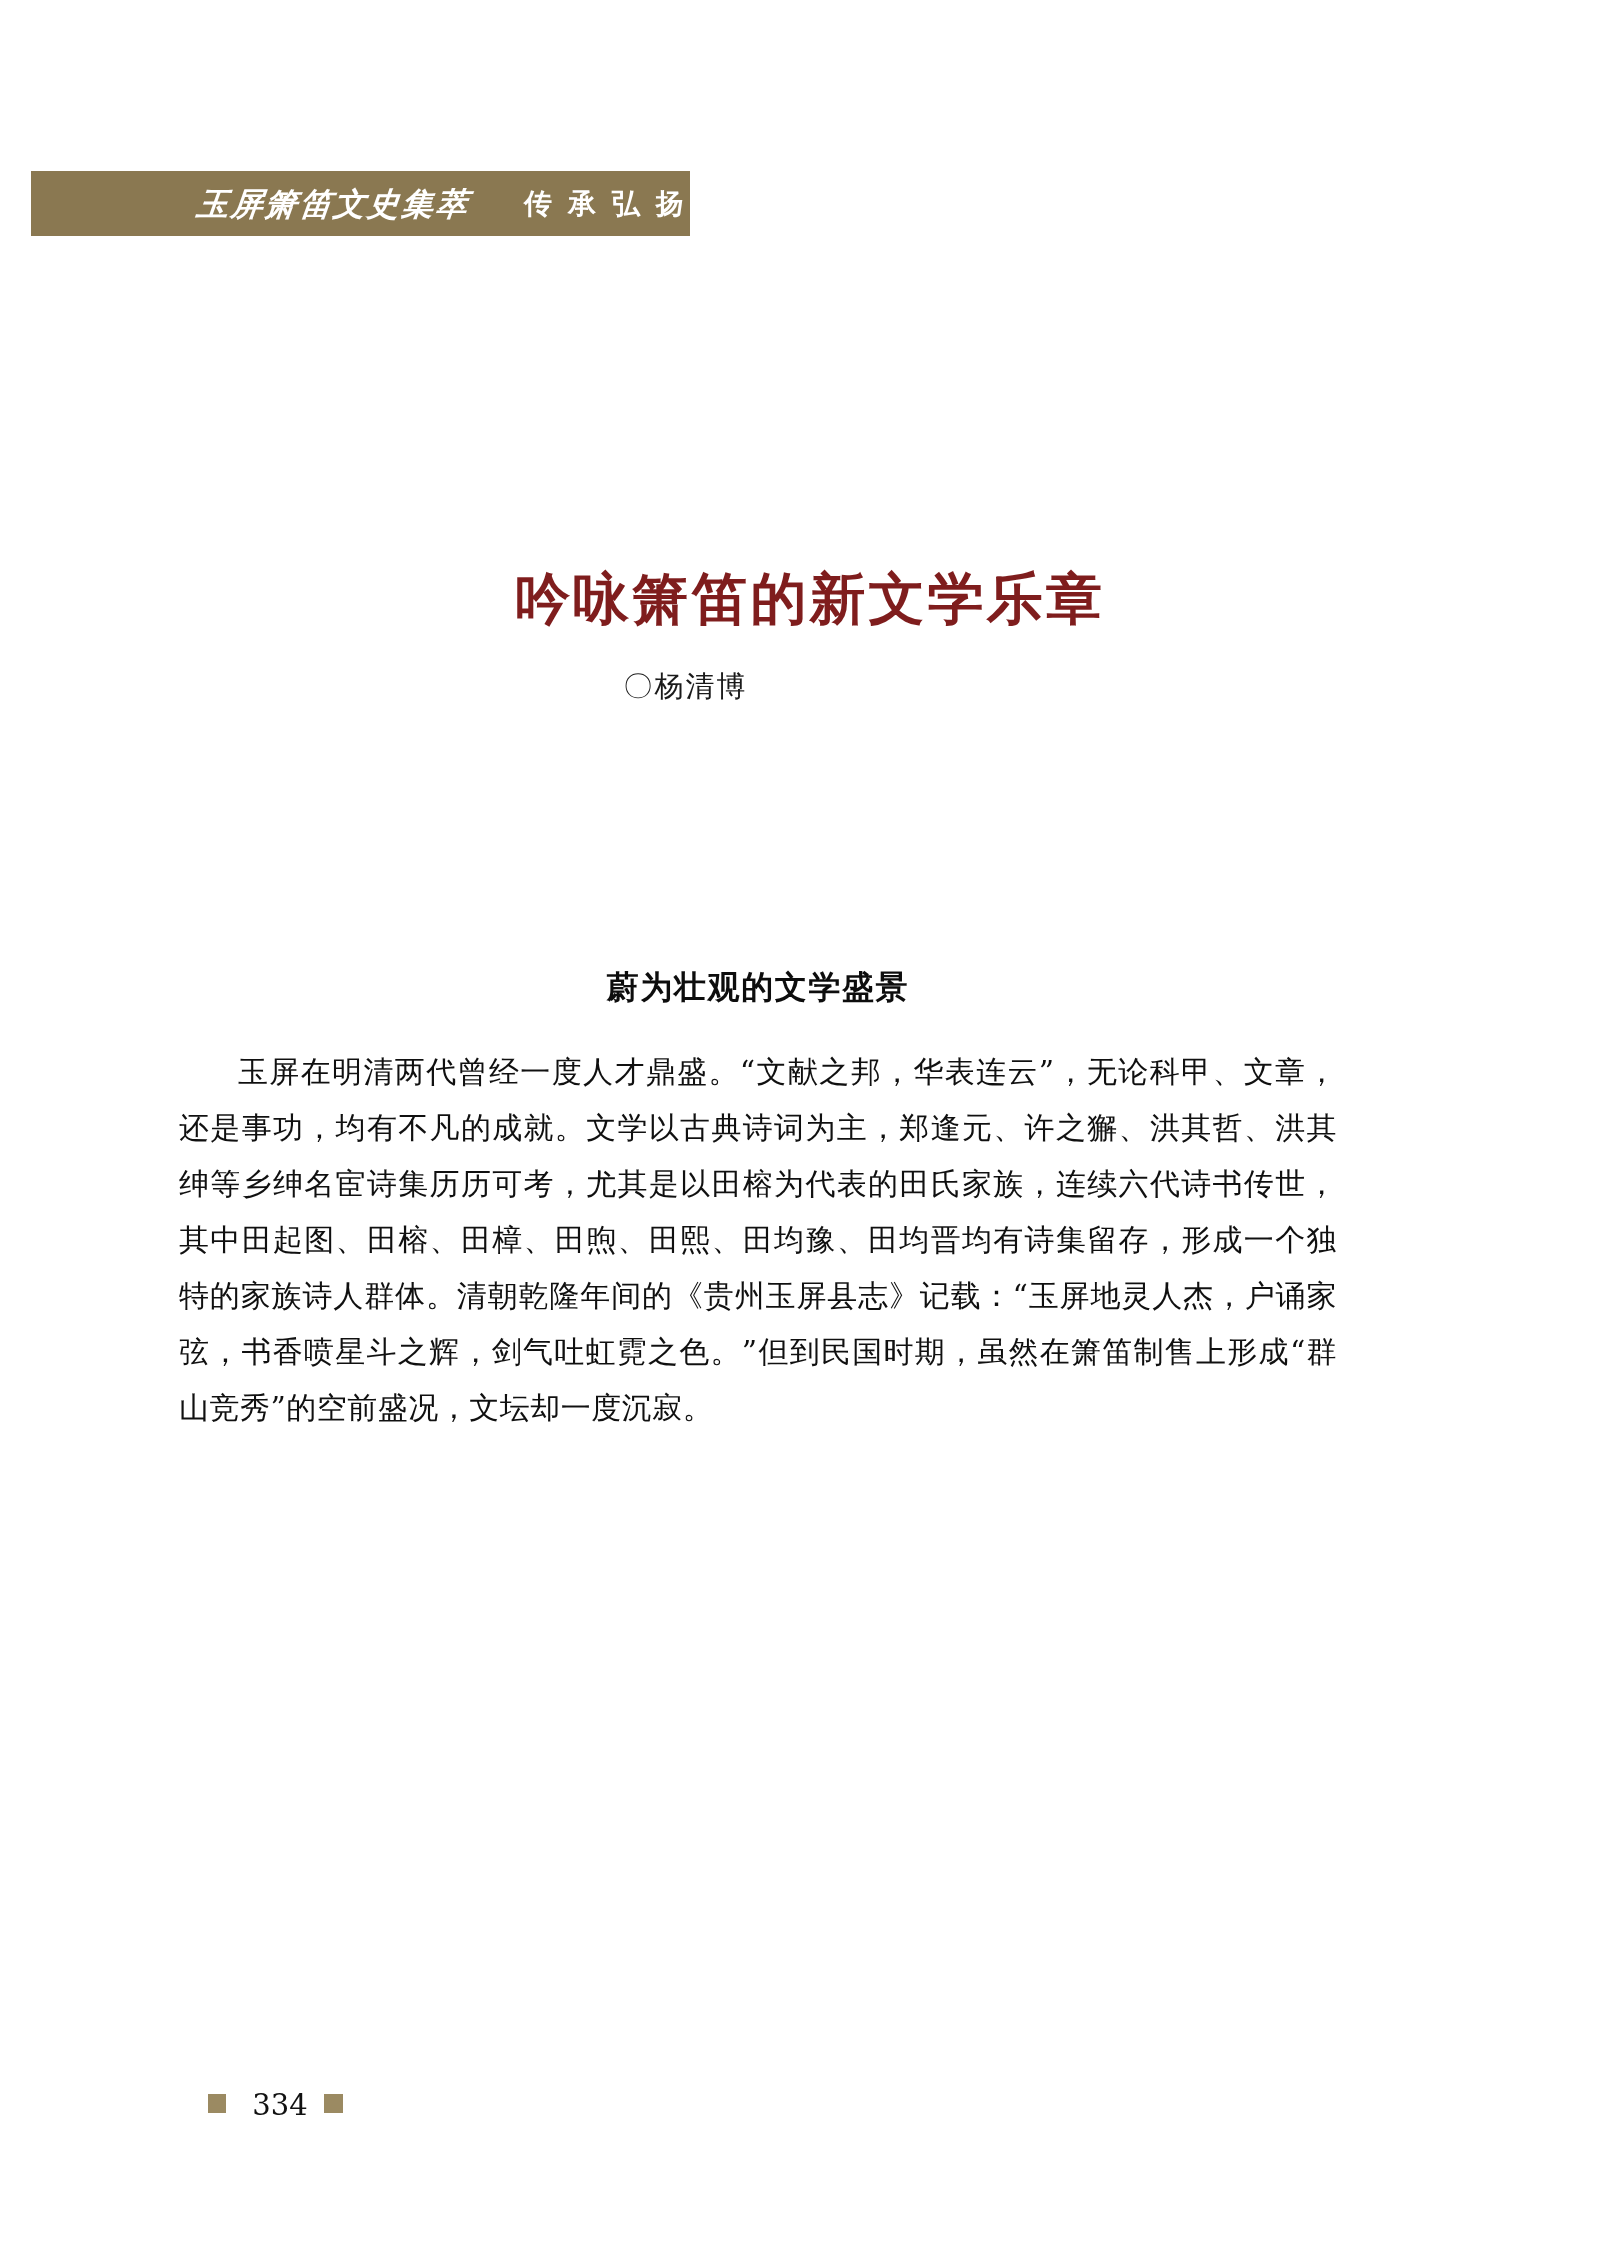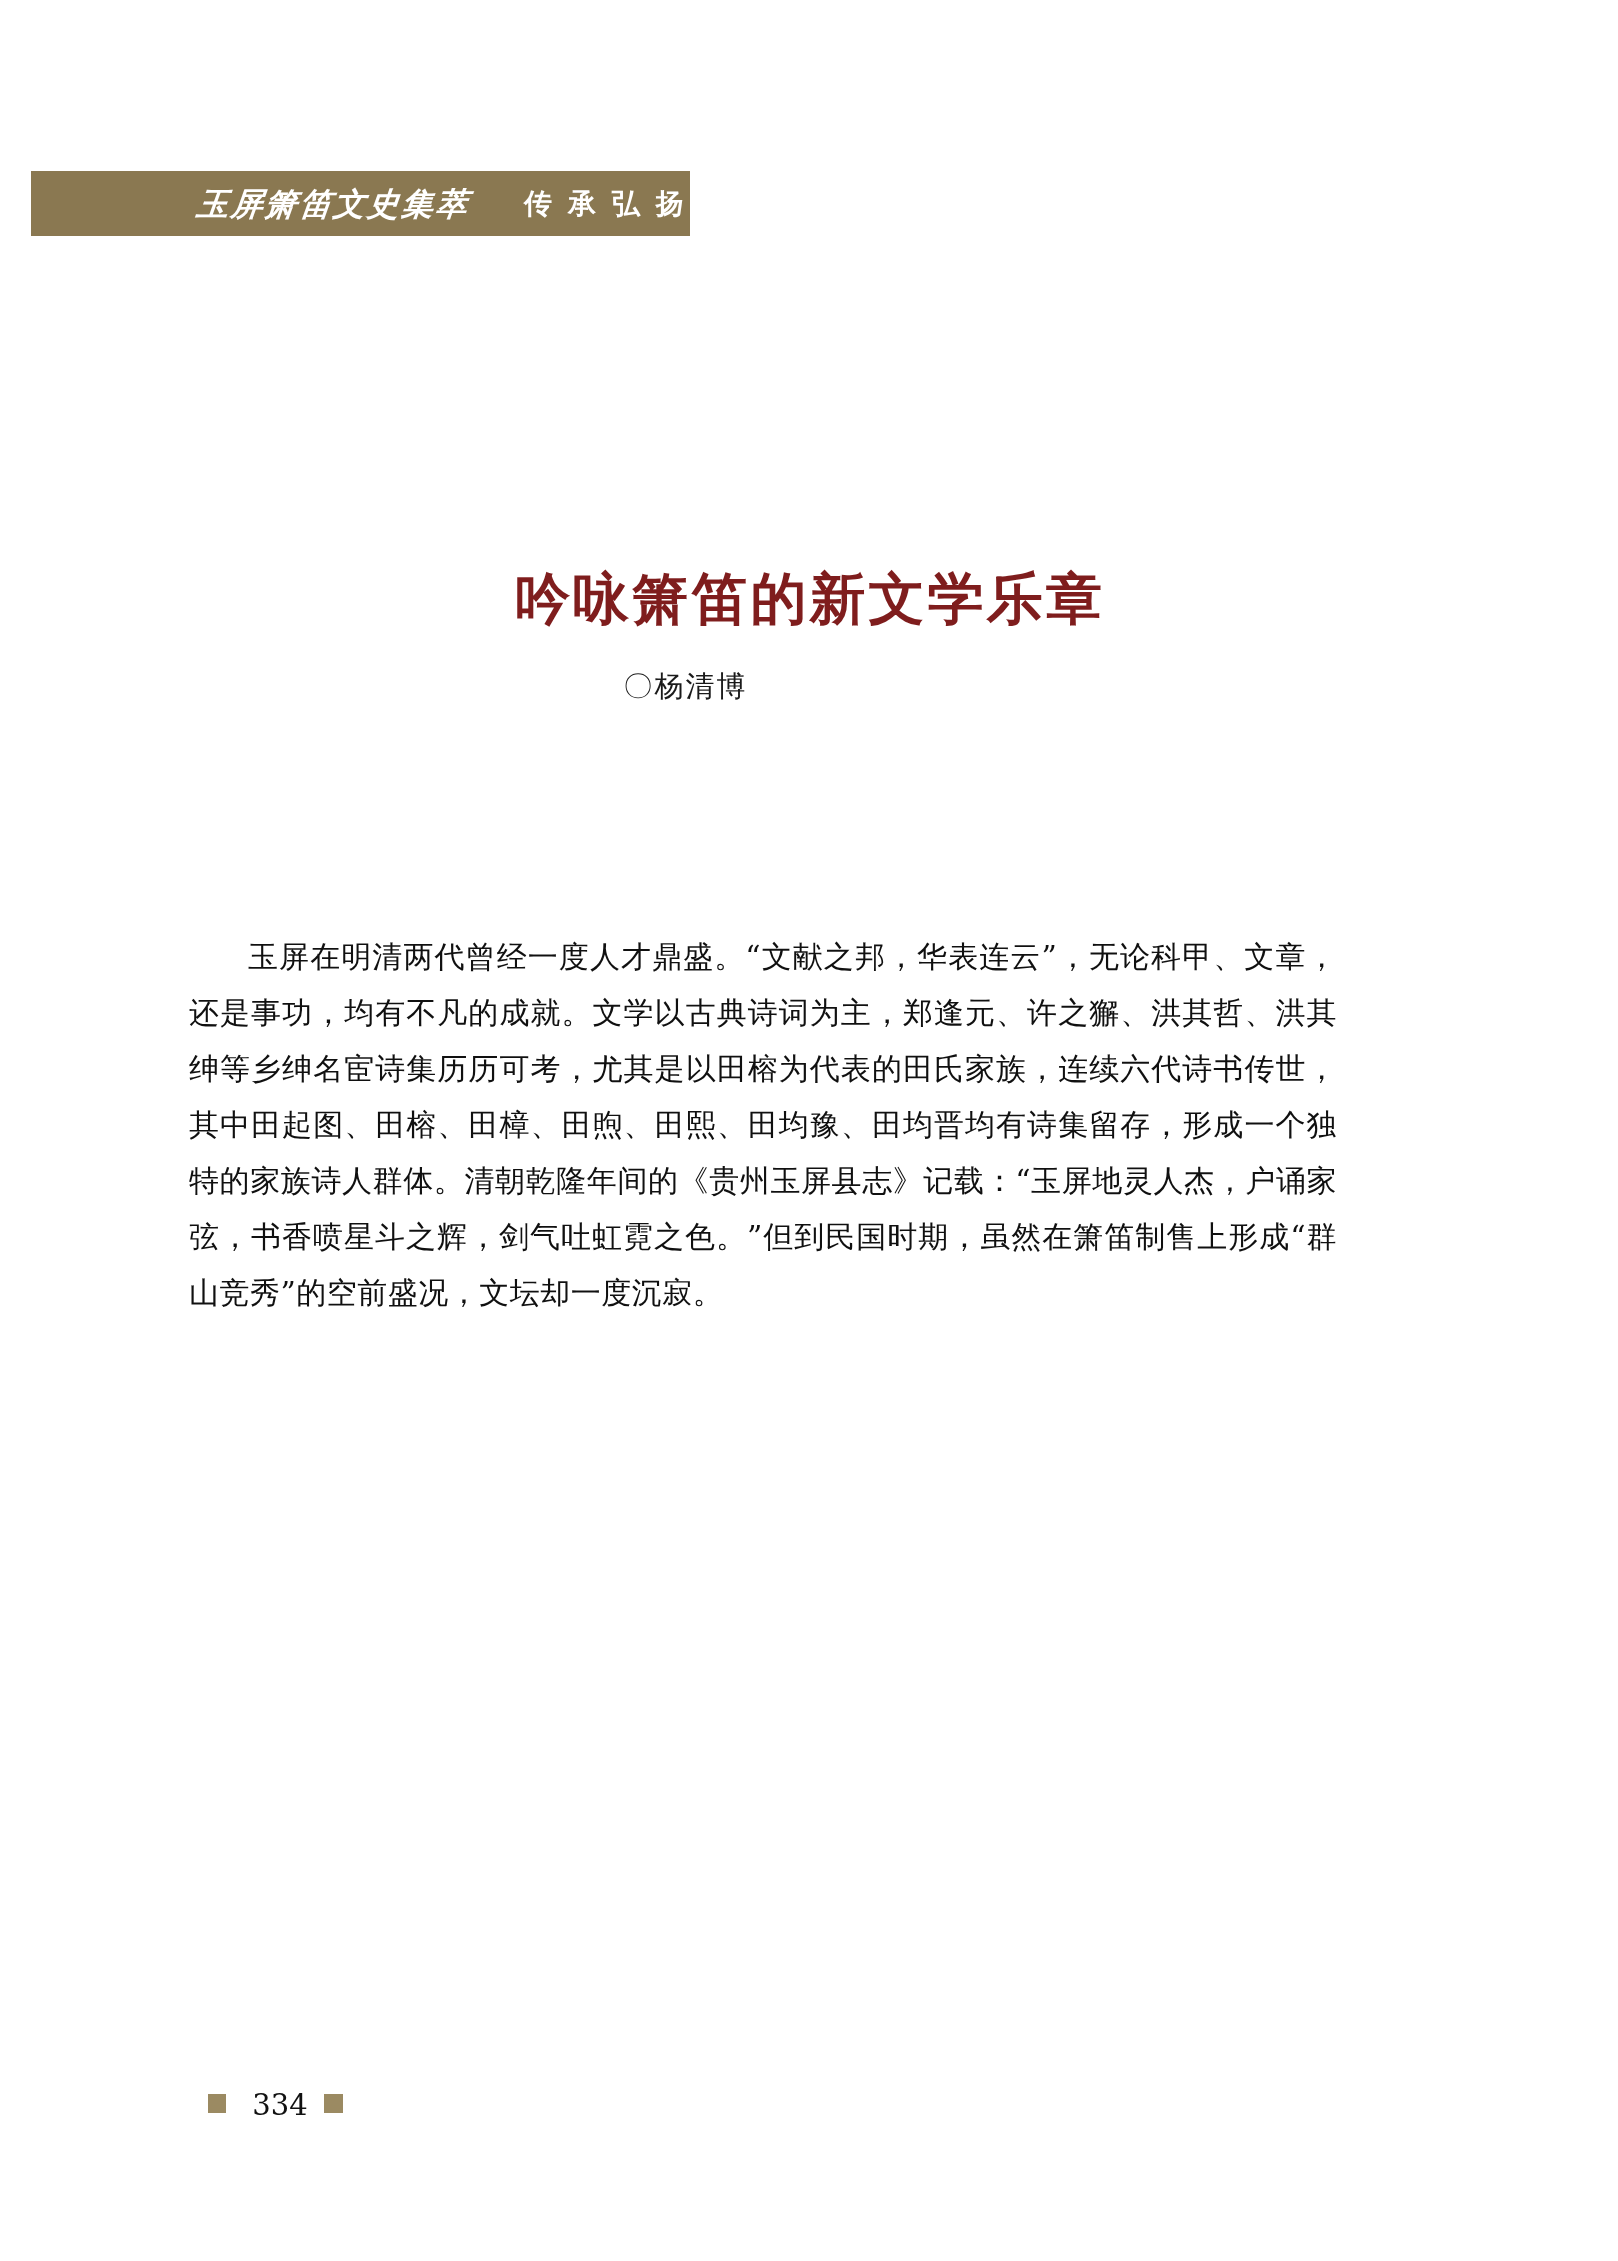--- a/index.html
+++ b/index.html
@@ -107,21 +107,21 @@
   .para {
     font-size: 30px;
     line-height: 56px;
     letter-spacing: 0.5px;
     text-align: justify;
     text-indent: 59px;
     margin: 0 0 5.2px 0;
     font-family: "DejaVu Serif", "Liberation Serif", serif;
     color: #101010;
   }
-  .para.tight { margin-bottom: 0; margin-left: 10px; }
+  .para.tight { margin-bottom: 0; }
   .section-heading {
     font-size: 32px;
     font-weight: bold;
     text-align: center;
     letter-spacing: 1.6px;
     margin: 37px 0 34px 0;
     font-family: "DejaVu Serif", "Liberation Serif", serif;
     color: #0d0d0d;
   }
 
@@ -162,20 +162,21 @@
 <div class="header-band"></div>
 <div class="header-series">玉屏箫笛文史集萃</div>
 <div class="header-tag"></div>
 <div class="header-tag-inner-line"></div>
 <div class="header-tag-label">传 承 弘 扬</div>
 
 <h1 class="article-title">吟咏箫笛的新文学乐章</h1>
 <div class="article-author">〇杨清博</div>
 
 <div class="body-block">
+  <h2 class="section-heading">蔚为壮观的文学盛景</h2>
   <p class="para tight">玉屏在明清两代曾经一度人才鼎盛。“文献之邦，华表连云”，无论科甲、文章，还是事功，均有不凡的成就。文学以古典诗词为主，郑逢元、许之獬、洪其哲、洪其绅等乡绅名宦诗集历历可考，尤其是以田榕为代表的田氏家族，连续六代诗书传世，其中田起图、田榕、田樟、田煦、田熙、田均豫、田均晋均有诗集留存，形成一个独特的家族诗人群体。清朝乾隆年间的《贵州玉屏县志》记载：“玉屏地灵人杰，户诵家弦，书香喷星斗之辉，剑气吐虹霓之色。”但到民国时期，虽然在箫笛制售上形成“群山竞秀”的空前盛况，文坛却一度沉寂。</p>
 </div>
 
 <div class="footer">
   <span class="footer-sq left"></span>
   <span class="page-number">334</span>
   <span class="footer-sq right"></span>
 </div>
 
 

